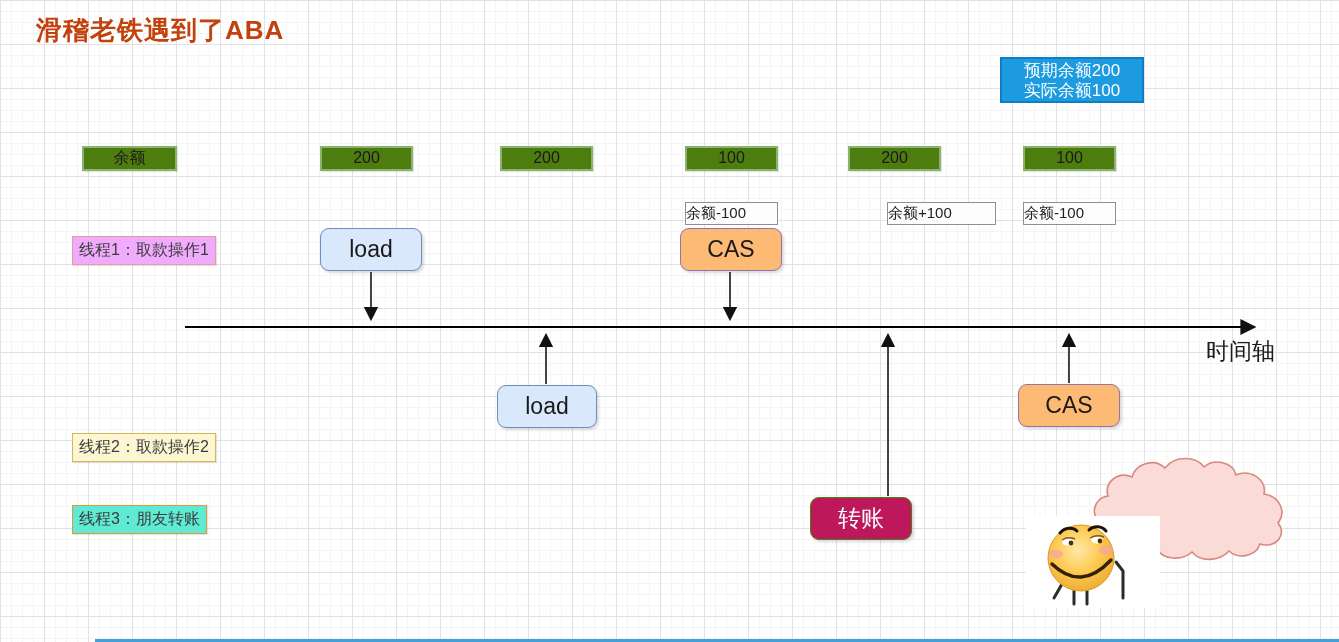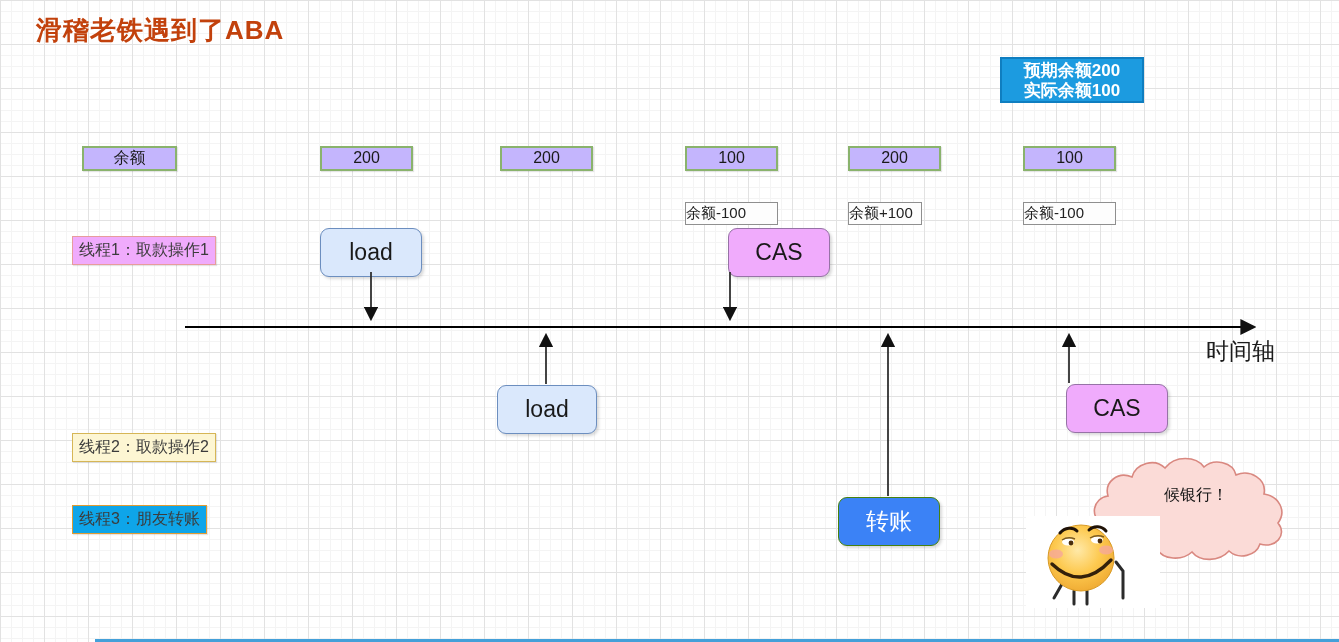--- a/index.html
+++ b/index.html
@@ -10,34 +10,34 @@
     background-image:
       linear-gradient(to right,#e2e2e2 1px,transparent 1px),
       linear-gradient(to bottom,#e2e2e2 1px,transparent 1px),
       linear-gradient(to right,#f4f4f4 1px,transparent 1px),
       linear-gradient(to bottom,#f4f4f4 1px,transparent 1px);
     background-size:44px 44px,44px 44px,11px 11px,11px 11px;
   }
   .abs{position:absolute;box-sizing:border-box;}
   .title{left:36px;top:13px;font-size:26px;font-weight:bold;color:#c2410c;letter-spacing:1px;}
   .note{left:1000px;top:57px;width:144px;height:46px;background:#1c9be0;border:2px solid #0f7ec0;
-        color:#ffffff;font-size:17px;line-height:20px;text-align:center;padding-top:2px;font-weight:bold;}
-  .gbox{top:146px;height:25px;background:#c4b5fd;border:2px solid #8ab36d;font-size:16px;color:#1a1a1a;
+        color:#ffffff;font-size:17px;line-height:20px;text-align:center;padding-top:2px;}
+  .gbox{top:146px;height:25px;background:#4d7c0f;border:2px solid #8ab36d;font-size:16px;color:#1a1a1a;
         text-align:center;line-height:20px;box-shadow:1px 1px 1px rgba(0,0,0,.10);}
   .oplabel{top:202px;height:23px;background:#fdfdfd;border:1px solid #8f8f8f;font-size:15px;color:#222222;
         text-align:left;line-height:20px;}
   .thread{font-size:16px;color:#3c3c3c;padding:3px 6px;box-shadow:1px 1px 1px rgba(0,0,0,.10);}
   .t1{left:72px;top:236px;background:#f0abfc;border:1px solid #e79c9c;}
   .t2{left:72px;top:393px;background:#fdf6d3;border:1px solid #d6b656;margin-top:40px;}
-  .t3{left:72px;top:505px;background:#0ea5e9;border:1px solid #df9b33;}
-  .node{height:49px;border-radius:9px;font-size:23px;color:#191919;display:flex;align-items:center;
+  .t3{left:72px;top:505px;background:#5eead4;border:1px solid #df9b33;}
+  .node{height:43px;border-radius:9px;font-size:23px;color:#191919;display:flex;align-items:center;
         justify-content:center;box-shadow:2px 2px 3px rgba(0,0,0,.15);}
   .load{background:#dae8fc;border:1.5px solid #6c8ebf;}
-  .cas{background:#f0abfc;border:1.5px solid #9673a6;margin-left:48px;}
-  .transfer{left:838px;top:497px;width:102px;background:#3b82f6;border:1.5px solid #47820e;color:#ffffff;}
+  .cas{background:#fdba74;border:1.5px solid #9673a6;}
+  .transfer{left:810px;top:497px;width:102px;background:#be185d;border:1.5px solid #47820e;color:#ffffff;}
   #load1{left:320px;top:228px;width:102px;}
   #cas1{left:680px;top:228px;width:102px;}
   #load2{left:497px;top:385px;width:100px;}
   #cas2{left:1018px;top:384px;width:102px;}
   .axis-label{left:1206px;top:336px;font-size:23px;color:#1c1c1c;}
   svg.overlay{left:0;top:0;}
   .cloud-wrap{left:1093px;top:456px;width:200px;height:112px;}
   .cloud-text{left:1108px;top:483px;width:176px;text-align:center;font-size:16px;line-height:23px;color:#141414;}
   .huaji{left:1026px;top:516px;width:134px;height:92px;}
   .bottom-line{left:95px;top:639px;width:1244px;height:3px;background:#44a0d9;}
@@ -53,21 +53,21 @@
 </div>
 
 <div class="abs gbox" style="left:82px;width:95px">余额</div>
 <div class="abs gbox" style="left:320px;width:93px">200</div>
 <div class="abs gbox" style="left:500px;width:93px">200</div>
 <div class="abs gbox" style="left:685px;width:93px">100</div>
 <div class="abs gbox" style="left:848px;width:93px">200</div>
 <div class="abs gbox" style="left:1023px;width:93px">100</div>
 
 <div class="abs oplabel" style="left:685px;width:93px">余额-100</div>
-<div class="abs oplabel" style="left:848px;width:74px">余额+100</div>
+<div class="abs oplabel" style="left:887px;width:109px">余额+100</div>
 <div class="abs oplabel" style="left:1023px;width:93px">余额-100</div>
 
 <div class="abs thread t1">线程1：取款操作1</div>
 <div class="abs thread t2">线程2：取款操作2</div>
 <div class="abs thread t3">线程3：朋友转账</div>
 
 <div id="load1" class="abs node load">load</div>
 <div id="cas1" class="abs node cas">CAS</div>
 <div id="load2" class="abs node load">load</div>
 <div id="cas2" class="abs node cas">CAS</div>
@@ -101,21 +101,20 @@
              C 157 12 174 22 171 37
              C 186 39 194 54 185 66
              C 195 78 182 92 167 87
              C 163 99 146 103 136 94
              C 126 105 107 105 99 95
              C 89 104 70 103 64 92
              C 56 99 44 97 42 88 Z" fill="#fbdbd7" stroke="#d98880" stroke-width="1.6"></path>
   </svg>
 </div>
 <div class="abs cloud-text">
-  <div>候银行！</div>
 </div>
 
 <div class="abs huaji">
   <svg width="134" height="92" viewBox="0 0 134 92">
     <defs>
       <radialGradient id="faceg" cx="45%" cy="38%" r="70%">
         <stop offset="0%" stop-color="#ffe9a8"></stop>
         <stop offset="50%" stop-color="#fdc94f"></stop>
         <stop offset="100%" stop-color="#eda52e"></stop>
       </radialGradient>

